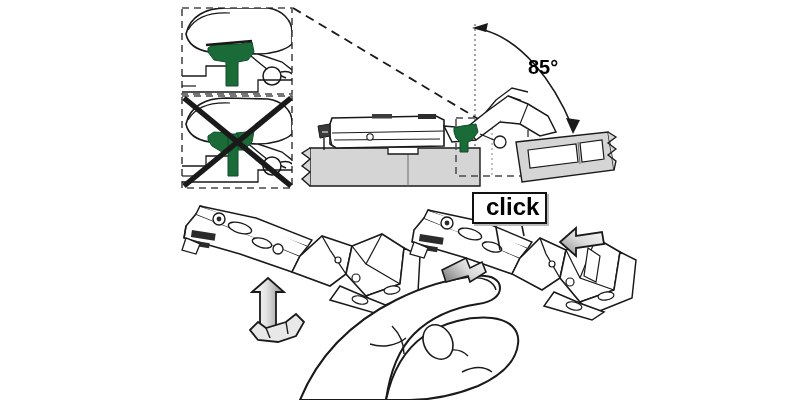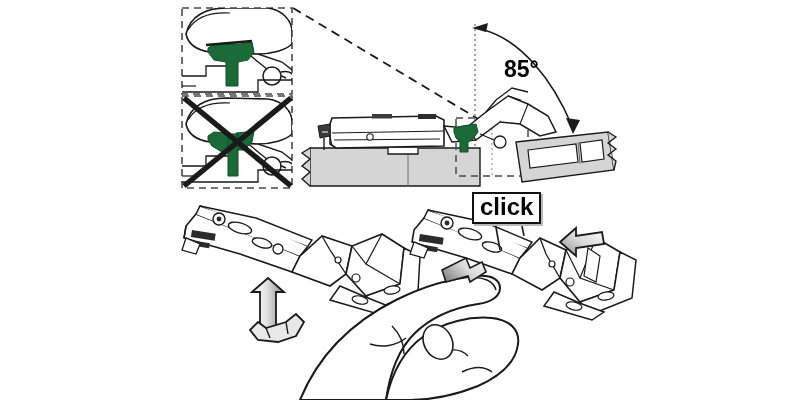--- a/index.html
+++ b/index.html
@@ -1,22 +1,22 @@
 <!DOCTYPE html>
 <html><head>
 <meta charset="utf-8">
 <style>
   html,body{margin:0;padding:0;background:#fff;}
   body{width:800px;height:400px;font-family:"Liberation Sans",sans-serif;overflow:hidden;}
   #stage{position:relative;width:800px;height:400px;background:#fff;}
   #stage svg{position:absolute;top:0;left:0;}
   .lbl{position:absolute;font-family:"Liberation Sans",sans-serif;font-weight:bold;color:#000;}
-  #angle-label{left:504px;top:56px;font-size:23px;letter-spacing:0px;}
+  #angle-label{left:528px;top:56px;font-size:20px;letter-spacing:0px;}
   #click-label{left:472px;top:192px;font-size:24px;background:#fff;border:2px solid #111;
-    padding:0px 6px 2px 6px;line-height:26px;box-shadow:2px 2px 0 #b9b9b9;}
+    padding:0px 6px 2px 12px;line-height:26px;box-shadow:2px 2px 0 #b9b9b9;}
 </style>
 </head>
 <body>
 
 <div id="stage">
 
   <svg width="800" height="400" viewBox="0 0 800 400">
     <defs>
       <linearGradient id="gradArrowUp" x1="0" y1="0" x2="1" y2="0">
         <stop offset="0%" stop-color="#fbfbfb"></stop>

